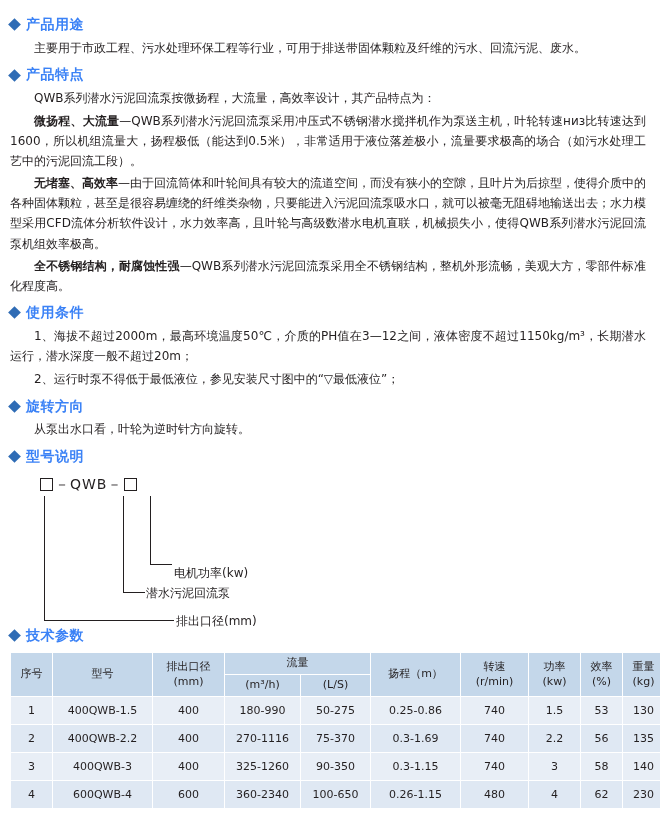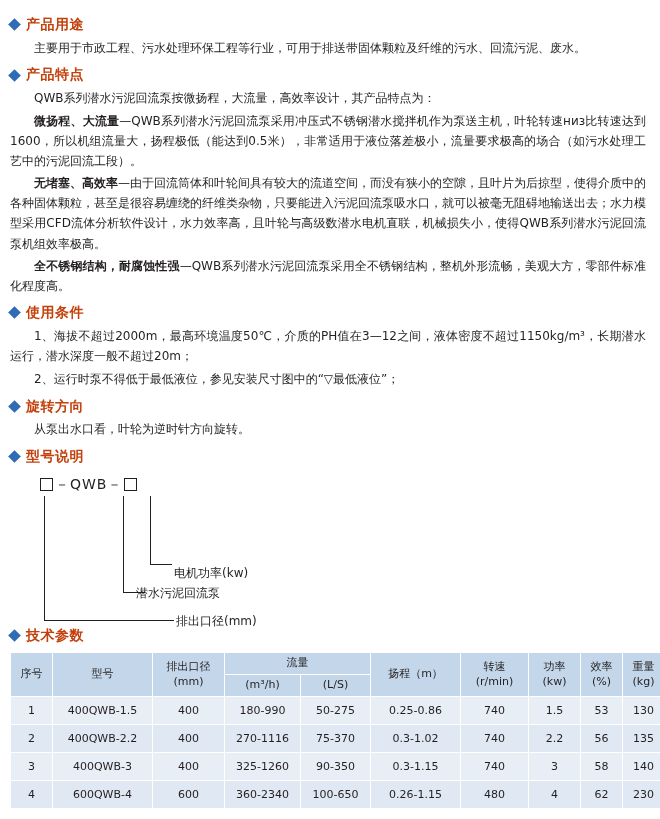--- a/index.html
+++ b/index.html
@@ -28,21 +28,21 @@
     width: 9px;
     height: 9px;
     background: #2f6cb5;
     transform: rotate(45deg);
     margin-right: 7px;
     flex: 0 0 auto;
   }
   .sec-title {
     font-size: 14px;
     font-weight: bold;
-    color: #c2410c;
+    color: #3b82f6;
     letter-spacing: 0.5px;
   }
   .para {
     margin: 2px 0 2px 0;
     text-indent: 2em;
     text-align: justify;
     font-size: 12px;
     line-height: 1.72;
     padding-right: 4px;
   }
@@ -163,21 +163,21 @@
     <div class="model-code">
       <span class="box"></span><span>－QWB－</span><span class="box"></span>
     </div>
 
     <div class="lead" style="left:140px; top:22px; width:1px; height:68px;"></div>
     <div class="lead" style="left:140px; top:90px; width:22px; height:1px;"></div>
     <div class="lbl" style="left:164px; top:82px;margin-top:8px;">电机功率(kw)</div>
 
     <div class="lead" style="left:113px; top:22px; width:1px; height:96px;"></div>
     <div class="lead" style="left:113px; top:118px; width:22px; height:1px;"></div>
-    <div class="lbl" style="left:126px; top:110px;">潜水污泥回流泵</div>
+    <div class="lbl" style="left:136px; top:110px;">潜水污泥回流泵</div>
 
     <div class="lead" style="left:34px; top:22px; width:1px; height:124px;"></div>
     <div class="lead" style="left:34px; top:146px; width:130px; height:1px;"></div>
     <div class="lbl" style="left:166px; top:138px;">排出口径(mm)</div>
   </div>
 
   <div class="sec-head">
     <span class="diamond"></span>
     <span class="sec-title">技术参数</span>
   </div>
@@ -239,21 +239,21 @@
           <td>1.5</td>
           <td>53</td>
           <td>130</td>
         </tr>
         <tr>
           <td>2</td>
           <td>400QWB-2.2</td>
           <td>400</td>
           <td>270-1116</td>
           <td>75-370</td>
-          <td>0.3-1.02</td>
+          <td>0.3-1.69</td>
           <td>740</td>
           <td>2.2</td>
           <td>56</td>
           <td>135</td>
         </tr>
         <tr>
           <td>3</td>
           <td>400QWB-3</td>
           <td>400</td>
           <td>325-1260</td>

